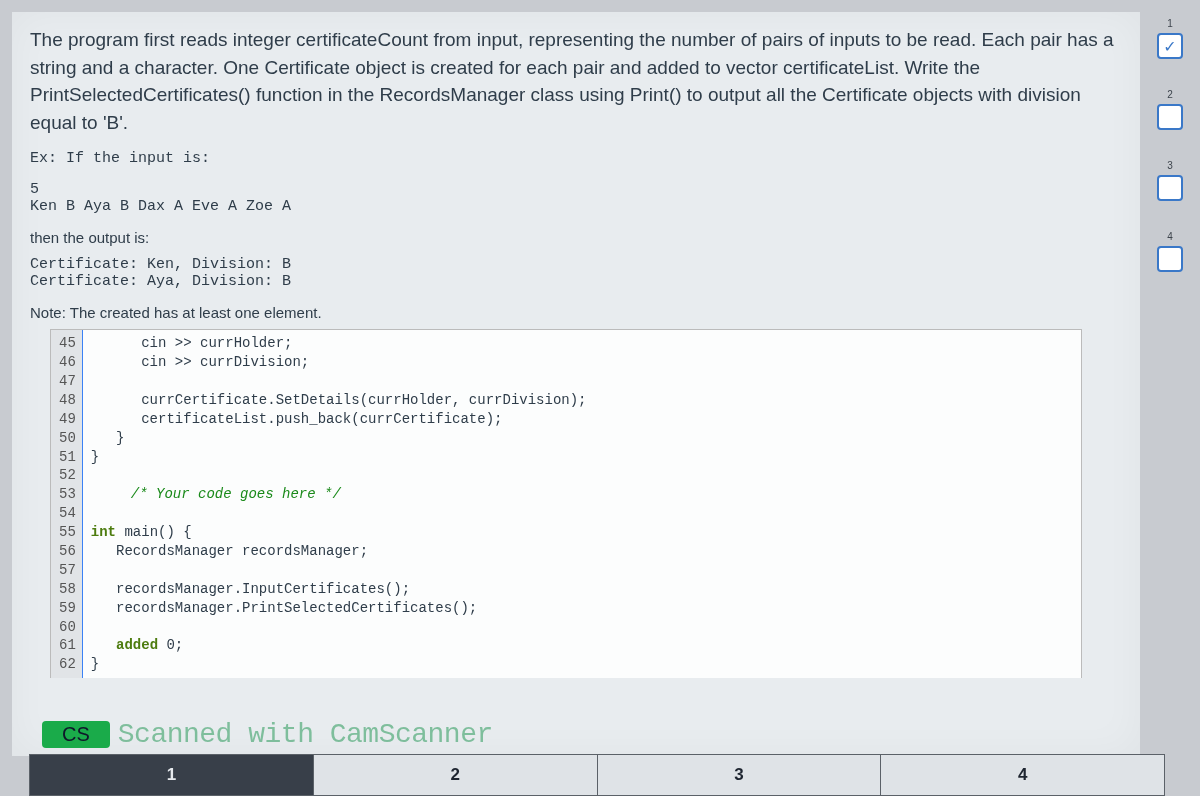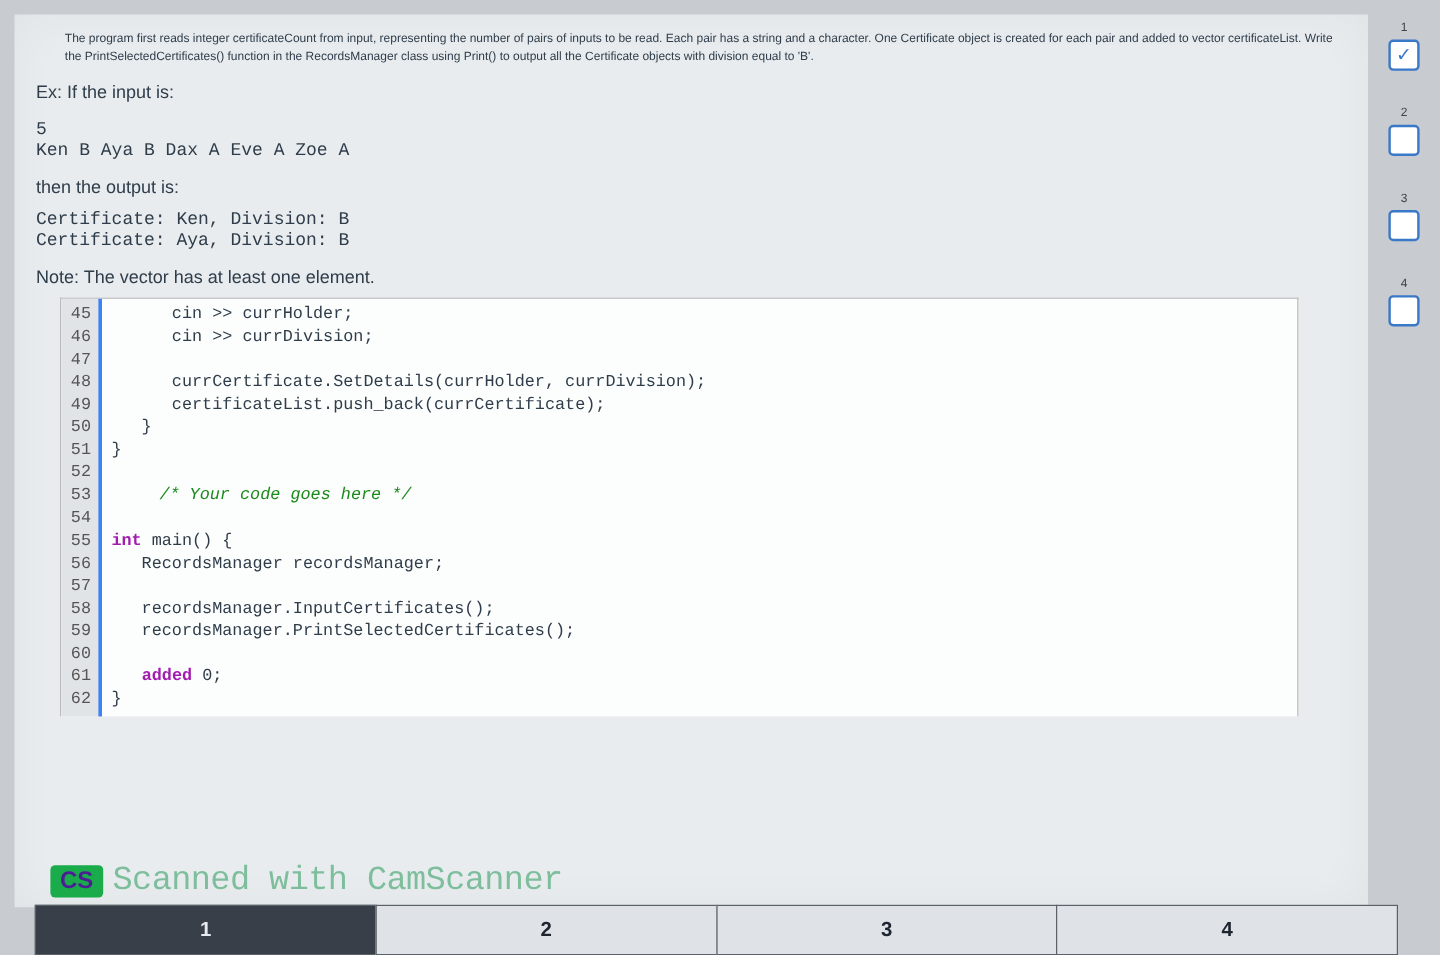--- a/index.html
+++ b/index.html
@@ -17,27 +17,27 @@
     top: 12px;
     right: 60px;
     bottom: 40px;
     background: #e8ecef;
     padding: 14px 18px 0 18px;
     box-shadow: inset 0 0 40px rgba(0,0,0,0.04);
     color: #2f3d4a;
   }
   .desc {
     line-height: 1.45;
-    font-size: 10px;
+    font-size: 19px;
     margin-bottom: 14px;
-    margin-left: 24px;
   }
   .ex-label {
     font-size: 15px;
     margin-bottom: 14px;
+    font-family: Liberation Mono, monospace;
   }
   .mono {
     font-family: "Courier New", Courier, monospace;
     white-space: pre;
     font-size: 15px;
     margin-bottom: 14px;
   }
   .then-label {
     font-size: 15px;
     margin-bottom: 10px;
@@ -56,43 +56,43 @@
     font-size: 14px;
     line-height: 1.35;
     display: flex;
   }
   .gutter {
     background: #e1e4e7;
     padding: 4px 6px 4px 8px;
     color: #555;
     text-align: right;
     white-space: pre;
-    border-right: 3px solid #3b82f6;
+    border-right: 1px solid #3b82f6;
   }
   .codecol {
     padding: 4px 8px;
     white-space: pre;
     flex: 1;
   }
-  .kw  { color: #a21caf; font-weight: bold; }
+  .kw  { color: #4d7c0f; font-weight: bold; }
   .cmt { color: #1a8a1a; font-style: italic; margin-left: 40px; }
   .watermark-row {
     position: absolute;
     left: 30px;
     bottom: 6px;
     display: flex;
     align-items: center;
     gap: 8px;
   }
   .cs-badge {
     background: #1aab4a;
-    color: #4c1d95;
-    font-weight: bold;
+    color: #0f172a;
+    font-weight: normal;
     font-size: 20px;
-    padding: 2px 8px;
+    padding: 2px 20px;
     border-radius: 4px;
     font-family: Arial;
   }
   .watermark-text {
     font-size: 28px;
     color: #2a9a5a;
     opacity: .55;
     letter-spacing: -0.5px;
     font-weight: 400;
     font-family: Liberation Mono, monospace;
@@ -165,21 +165,21 @@
   <p class="ex-label">Ex: If the input is:</p>
 
   <div class="mono"><span>5</span>
 <span>Ken B Aya B Dax A Eve A Zoe A</span></div>
 
   <p class="then-label">then the output is:</p>
 
   <div class="mono"><span>Certificate: Ken, Division: B</span>
 <span>Certificate: Aya, Division: B</span></div>
 
-  <p class="note">Note: The vector has at least one element.</p>
+  <p class="note">Note: The created has at least one element.</p>
 
   <div class="code-wrap">
     <div class="gutter" id="gutter">45
 46
 47
 48
 49
 50
 51
 52

